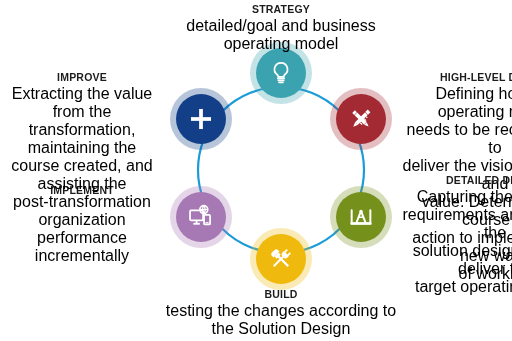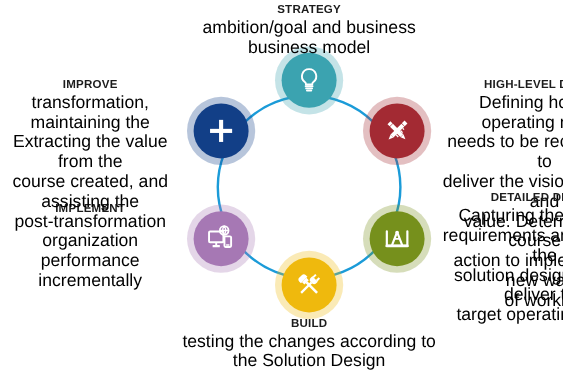--- a/index.html
+++ b/index.html
@@ -181,21 +181,21 @@
         <rect x="10.4" y="3.4" width="3.2" height="17.2"></rect>
         <rect x="3.4" y="10.4" width="17.2" height="3.2"></rect>
       </svg>
     </span>
   </div>
 
   <div class="block align-center" style="left:151px; top:3px; width:260px;">
     <p class="heading">STRATEGY</p>
     <p class="body">
       </p>
-      <div>ambition/goal and business business model</div>
+      <div>detailed/goal and business operating model</div>
     <p></p>
   </div>
 
   <div class="block right" style="left:400px; top:71px;">
     <p class="heading">HIGH-LEVEL DESIGN</p>
     <p class="body">
       </p>
       <div>Defining how the operating model</div>
       <div>needs to be reconfigured to</div>
       <div>deliver the vision, strategy and</div>
@@ -229,21 +229,21 @@
     <p class="heading">IMPLEMENT</p>
     <p class="body">
       </p>
     <p></p>
   </div>
 
   <div class="block align-center" style="left:2px; top:71px; width:160px;">
     <p class="heading">IMPROVE</p>
     <p class="body">
       </p>
+      <div>Extracting the value from the</div>
       <div>transformation, maintaining the</div>
-      <div>Extracting the value from the</div>
       <div>course created, and assisting the</div>
       <div>post-transformation  organization</div>
       <div>performance  incrementally</div>
     <p></p>
   </div>
 
 </div>
 
 </body></html>

